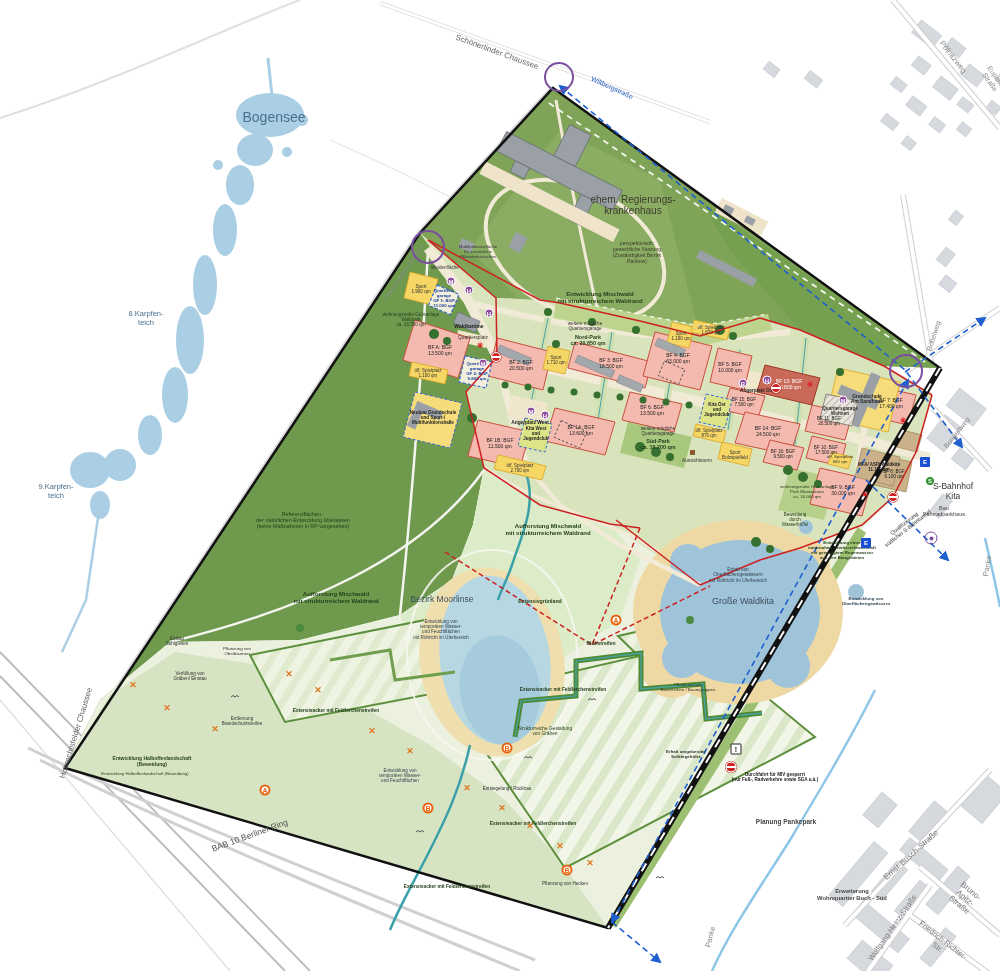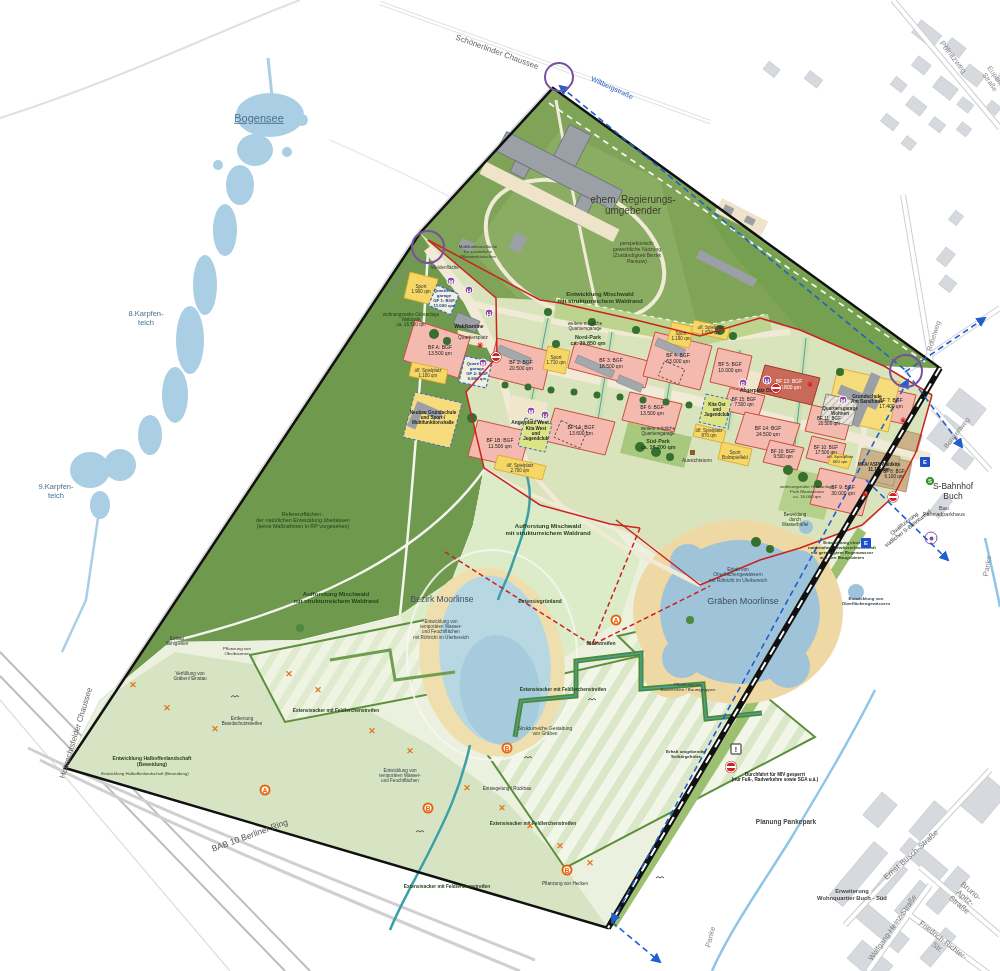--- a/index.html
+++ b/index.html
@@ -404,21 +404,21 @@
   <g fill="none" stroke="#1f5fd0" stroke-width="1.6" stroke-dasharray="6,4">
     <path d="M560,86 L905,370 L962,447" marker-start="url(#arr)" marker-end="url(#arr)"></path>
     <path d="M908,380 L612,922" marker-start="url(#arr)" marker-end="url(#arr)"></path>
     <path d="M866,480 L948,560" marker-end="url(#arr)"></path>
     <path d="M612,922 L660,962" marker-end="url(#arr)"></path>
     <path d="M905,372 L985,318" marker-end="url(#arr)"></path>
   </g>
 </svg>
 
 <div id="label-layer">
-      <div class="lbl" style="left: 259px; top: 118px; font-size: 11px; color: rgb(74, 112, 142); text-decoration: underline; --r: 0deg;">Bogensee</div>
+      <div class="lbl" style="left: 274px; top: 118px; font-size: 14px; color: rgb(74, 112, 142); --r: 0deg;">Bogensee</div>
       <div class="lbl" style="left: 146px; top: 319px; font-size: 7.5px; color: rgb(74, 112, 142); --r: 0deg;">8.Karpfen-
 teich</div>
       <div class="lbl" style="left: 56px; top: 492px; font-size: 7.5px; color: rgb(74, 112, 142); --r: 0deg;">9.Karpfen-
 teich</div>
       <div class="lbl" style="left: 497px; top: 52px; font-size: 8px; color: rgb(102, 102, 102); --r: 20deg;">Schönerlinder Chaussee</div>
       <div class="lbl" style="left: 612px; top: 88px; font-size: 7px; color: rgb(43, 98, 196); --r: 25deg;">Wiltbergstraße</div>
       <div class="lbl" style="left: 76px; top: 733px; font-size: 8px; color: rgb(102, 102, 102); --r: -73deg;">Hobrechtsfelder Chaussee</div>
       <div class="lbl" style="left: 404px; top: 272px; font-size: 5.5px; color: rgb(138, 138, 138); --r: -56deg;">Hobrechtsfelder Chaussee</div>
       <div class="lbl" style="left: 953px; top: 57px; font-size: 8px; color: rgb(136, 136, 136); --r: 52deg;">Pölnitzweg</div>
       <div class="lbl" style="left: 993px; top: 80px; font-size: 7px; color: rgb(136, 136, 136); --r: 55deg;">Eupener Straße</div>
@@ -427,27 +427,27 @@
       <div class="lbl" style="left: 250px; top: 836px; font-size: 8.5px; color: rgb(85, 85, 85); --r: -20deg;">BAB 10 Berliner Ring</div>
       <div class="lbl" style="left: 711px; top: 937px; font-size: 7.5px; color: rgb(136, 136, 136); --r: -75deg;">Panke</div>
       <div class="lbl" style="left: 988px; top: 566px; font-size: 7.5px; color: rgb(136, 136, 136); --r: -80deg;">Panke</div>
       <div class="lbl" style="left: 911px; top: 855px; font-size: 8px; color: rgb(119, 119, 119); --r: -42deg;">Ernst-Busch-Straße</div>
       <div class="lbl" style="left: 965px; top: 898px; font-size: 8px; color: rgb(119, 119, 119); --r: 40deg;">Bruno-Apitz-Straße</div>
       <div class="lbl" style="left: 893px; top: 928px; font-size: 7.5px; color: rgb(119, 119, 119); --r: -55deg;">Wolfgang-Heinz-Straße</div>
       <div class="lbl" style="left: 940px; top: 944px; font-size: 7.5px; color: rgb(119, 119, 119); --r: 38deg;">Friedrich-Richter-Str.</div>
       <div class="lbl b" style="left: 852px; top: 895px; font-size: 5.8px; color: rgb(68, 68, 68); --r: 0deg;">Erweiterung
 Wohnquartier Buch - Süd</div>
       <div class="lbl b" style="left: 786px; top: 822px; font-size: 6.5px; color: rgb(68, 68, 68); --r: 0deg;">Planung Pankepark</div>
-      <div class="lbl" style="left: 953px; top: 492px; font-size: 8.5px; color: rgb(51, 51, 51); --r: 0deg;">S-Bahnhof Buch</div>
+      <div class="lbl" style="left: 953px; top: 492px; font-size: 8.5px; color: rgb(51, 51, 51); --r: 0deg;">S-Bahnhof Kita</div>
       <div class="lbl" style="left: 944px; top: 511px; font-size: 5.5px; color: rgb(68, 68, 68); --r: 0deg;">Bau
 Fahrradparkhaus</div>
       <div class="lbl" style="left: 906px; top: 526px; font-size: 5.5px; color: rgb(51, 51, 51); --r: -38deg;">Qualifizierung
 südlicher S-Bahntunnel</div>
       <div class="lbl" style="left: 633px; top: 205px; font-size: 10px; color: rgb(60, 60, 46); --r: 0deg;">ehem. Regierungs-
-umgebender</div>
+krankenhaus</div>
       <div class="lbl" style="left: 637px; top: 253px; font-size: 5.2px; color: rgb(60, 60, 46); --r: 0deg;">perspektivisch:
 gewerbliche Nutzung
 (Zuständigkeit Bezirk
 Pankow)</div>
       <div class="lbl b" style="left: 600px; top: 298px; font-size: 6px; color: rgb(38, 64, 29); --r: 0deg;">Entwicklung Mischwald
 mit strukturreichem Waldrand</div>
       <div class="lbl" style="left: 303px; top: 520px; font-size: 5.4px; color: rgb(38, 64, 29); --r: 0deg;">Referenzflächen -
 der natürlichen Entwicklung überlassen
 (keine Maßnahmen in RP vorgesehen)</div>
       <div class="lbl b" style="left: 336px; top: 598px; font-size: 6px; color: rgb(38, 64, 29); --r: 0deg;">Aufforstung Mischwald
@@ -545,21 +545,21 @@
       <div class="lbl" style="left: 807px; top: 492px; font-size: 4.4px; color: rgb(38, 64, 29); --r: 0deg;">wohnungsnahe Grünanlage
 Park Moorwiesen
 ca. 16.000 qm</div>
       <div class="lbl b" style="left: 530px; top: 423px; font-size: 4.8px; color: rgb(34, 34, 34); --r: 0deg;">Angerplatz West</div>
       <div class="lbl b" style="left: 757px; top: 391px; font-size: 4.8px; color: rgb(34, 34, 34); --r: 0deg;">Angerplatz Ost</div>
       <div class="lbl" style="left: 697px; top: 461px; font-size: 4.8px; color: rgb(51, 51, 51); --r: 0deg;">Aussichtsturm</div>
       <div class="lbl" style="left: 478px; top: 252px; font-size: 4.4px; color: rgb(51, 51, 51); --r: 0deg;">Multifunktionsfläche
 für zusätzliche
 Pflanzenhäuschen</div>
       <div class="lbl" style="left: 445px; top: 268px; font-size: 4.6px; color: rgb(51, 51, 51); --r: 0deg;">Weidenfläche</div>
-      <div class="lbl" style="left: 743px; top: 601px; font-size: 9px; color: rgb(60, 76, 92); --r: 0deg;">Gräben Moorlinse</div>
+      <div class="lbl" style="left: 743px; top: 601px; font-size: 9px; color: rgb(60, 76, 92); --r: 0deg;">Große Waldkita</div>
       <div class="lbl" style="left: 738px; top: 575px; font-size: 4.8px; color: rgb(51, 67, 79); --r: 0deg;">Erhalt von
 Oberflächengewässern
 mit Röhricht im Uferbereich</div>
       <div class="lbl" style="left: 442px; top: 600px; font-size: 8.5px; color: rgb(60, 76, 92); --r: 0deg;">Bezirk Moorlinse</div>
       <div class="lbl" style="left: 441px; top: 629px; font-size: 4.6px; color: rgb(51, 67, 79); --r: 0deg;">Entwicklung von
 temporären Wasser-
 und Feuchtflächen
 mit Röhricht im Uferbereich</div>
       <div class="lbl b" style="left: 540px; top: 602px; font-size: 5.2px; color: rgb(38, 64, 29); --r: 0deg;">Extensivgrünland</div>
       <div class="lbl b" style="left: 601px; top: 644px; font-size: 5px; color: rgb(38, 64, 29); --r: 0deg;">Blühstreifen</div>

